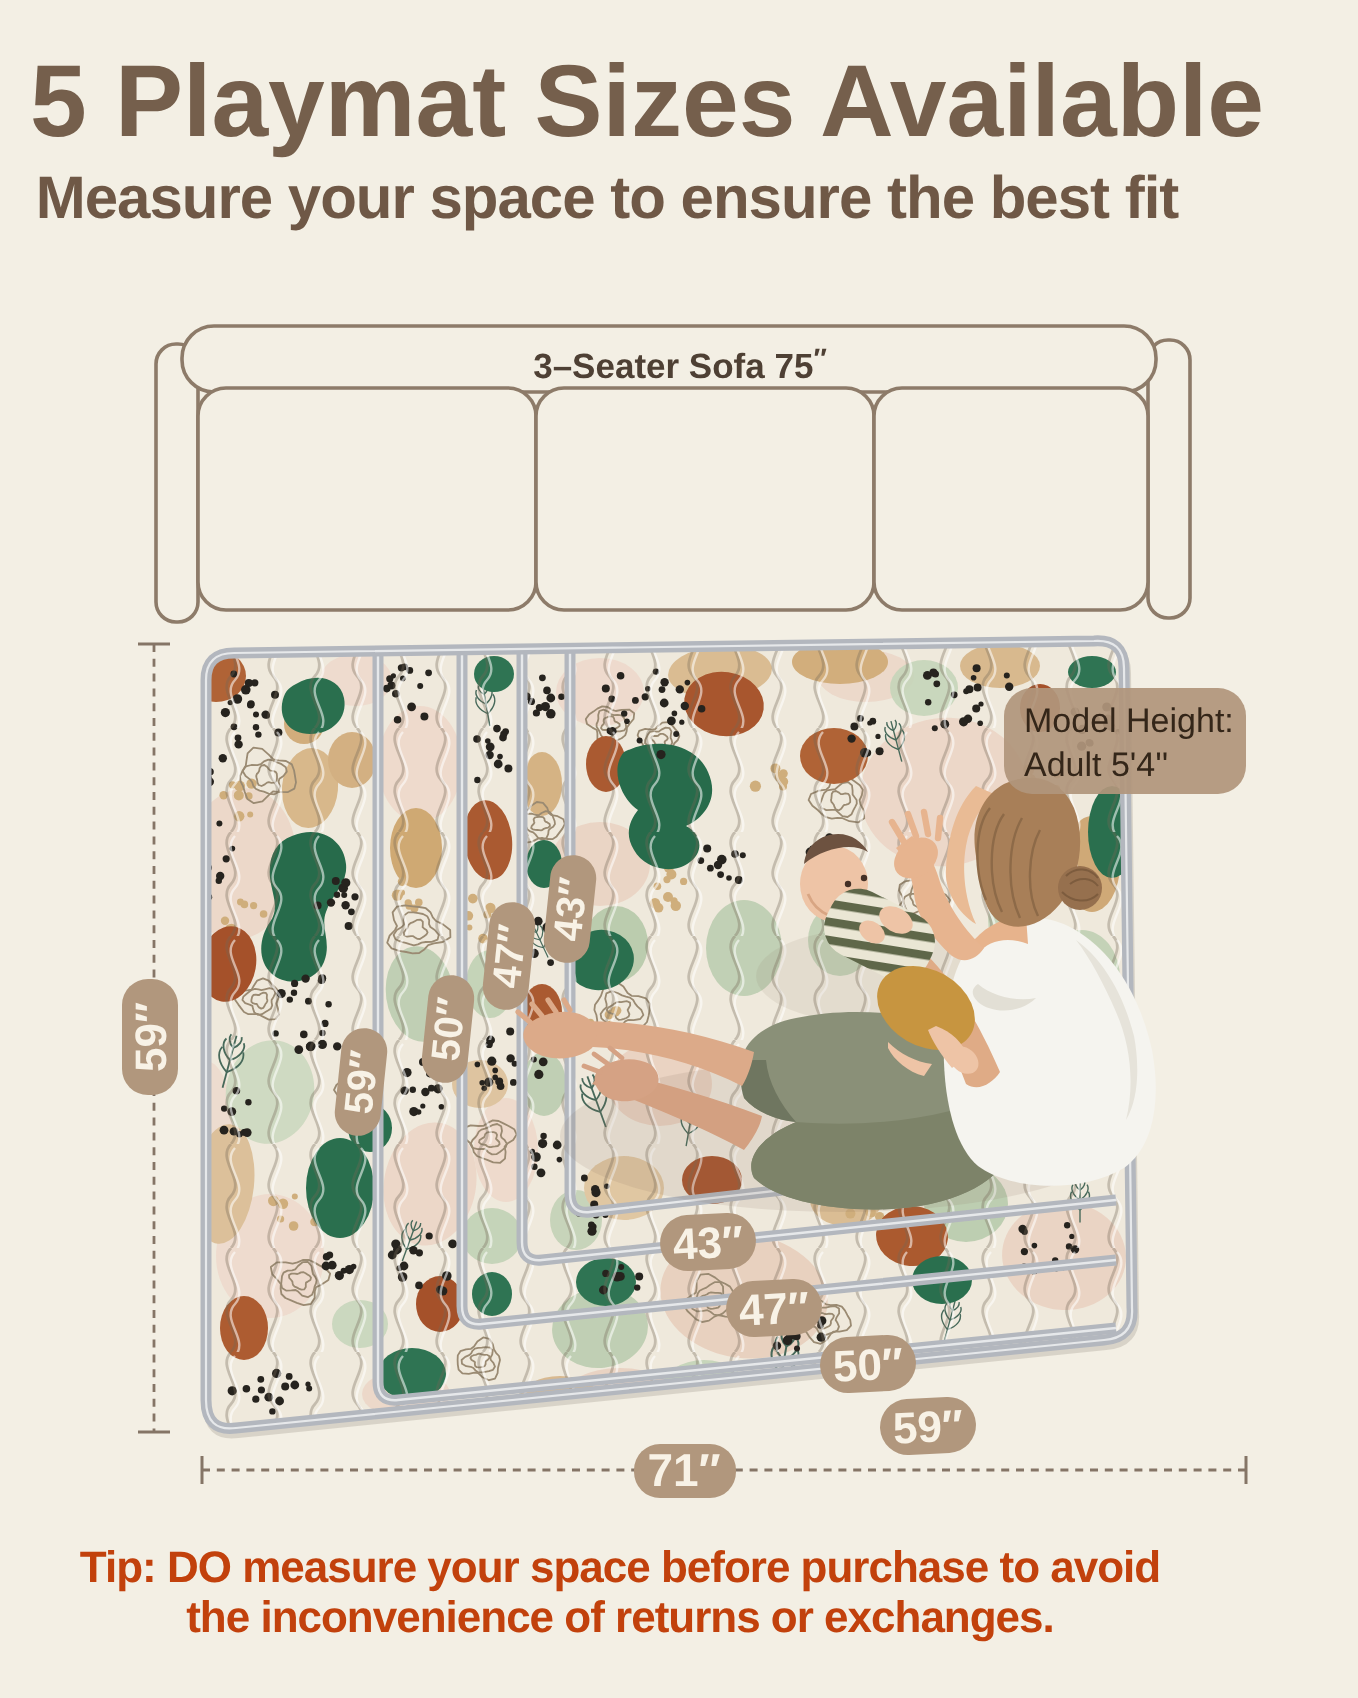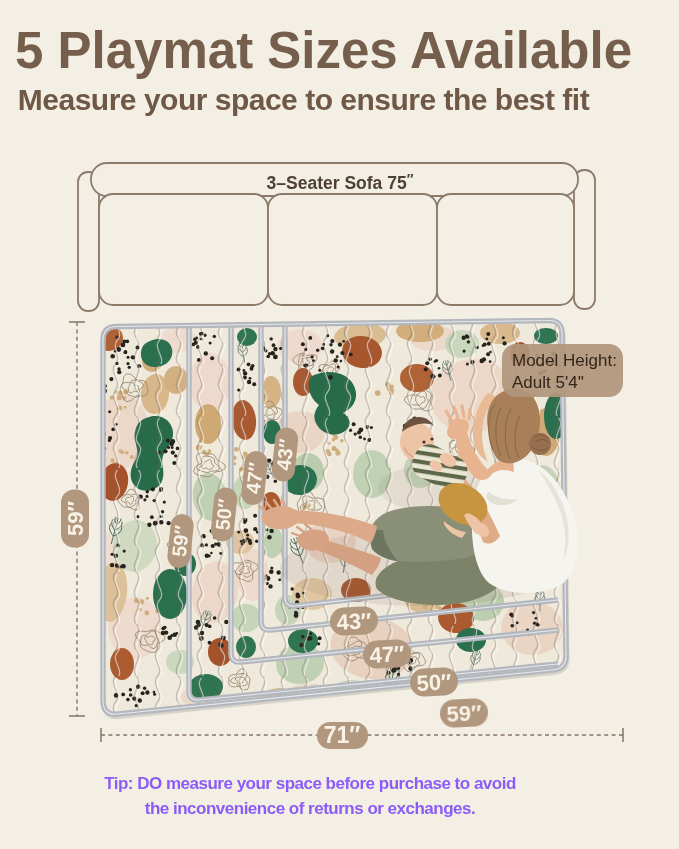--- a/index.html
+++ b/index.html
@@ -933,13 +933,13 @@
     <rect x="410" y="668" width="48" height="28" rx="14" fill="#b1977d"></rect>
     <text x="434" y="690" text-anchor="middle" font-size="22" font-weight="bold" fill="#f8f2e6">50″</text>
   </g>
 
   <g transform="rotate(-3 464 713)">
     <rect x="440" y="699" width="48" height="28" rx="14" fill="#b1977d"></rect>
     <text x="464" y="721" text-anchor="middle" font-size="22" font-weight="bold" fill="#f8f2e6">59″</text>
   </g>
 </svg>
 
-<div class="abs" style="left:0;top:772px;width:620px;text-align:center;font-weight:bold;font-size:17px;color:#8b5cf6;line-height:24.5px;letter-spacing:-0.5px;">Tip: DO measure your space before purchase to avoid<br>the inconvenience of returns or exchanges.</div>
+<div class="abs" style="left:0;top:772px;width:620px;text-align:center;font-weight:bold;font-size:22px;color:#c2410c;line-height:24.5px;letter-spacing:-0.5px;">Tip: DO measure your space before purchase to avoid<br>the inconvenience of returns or exchanges.</div>
 
 </body></html>

